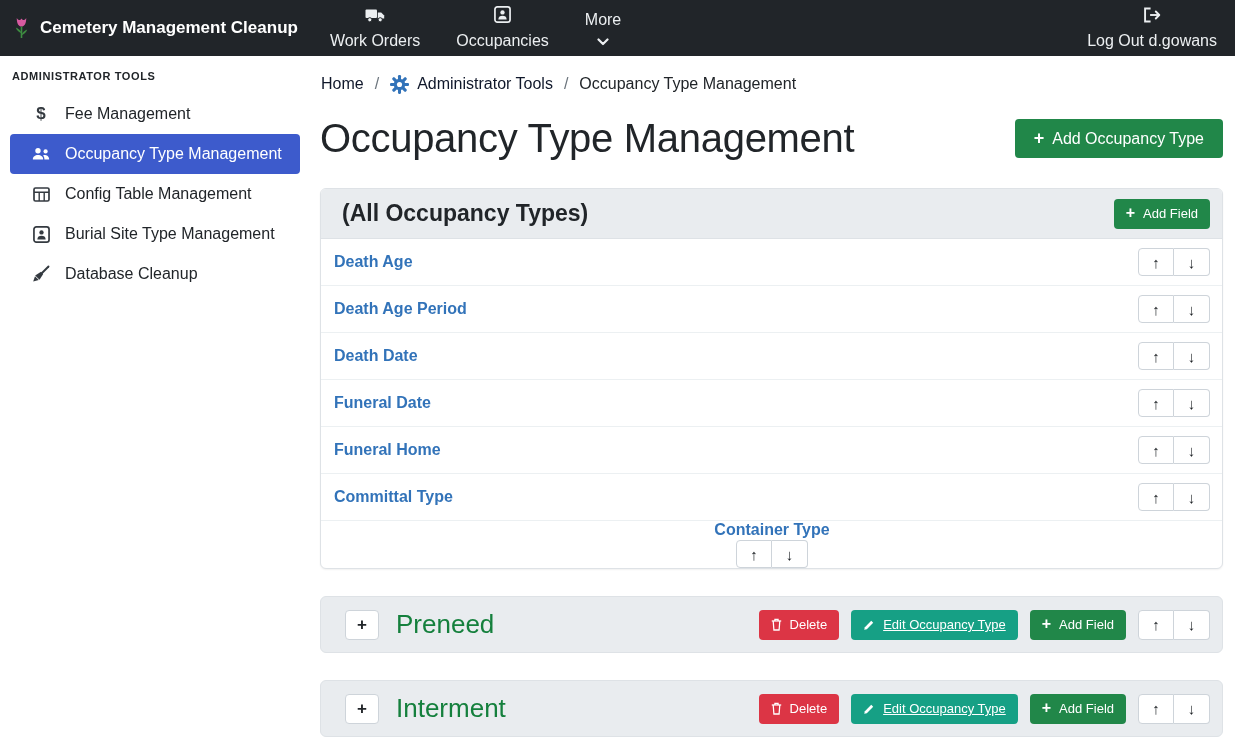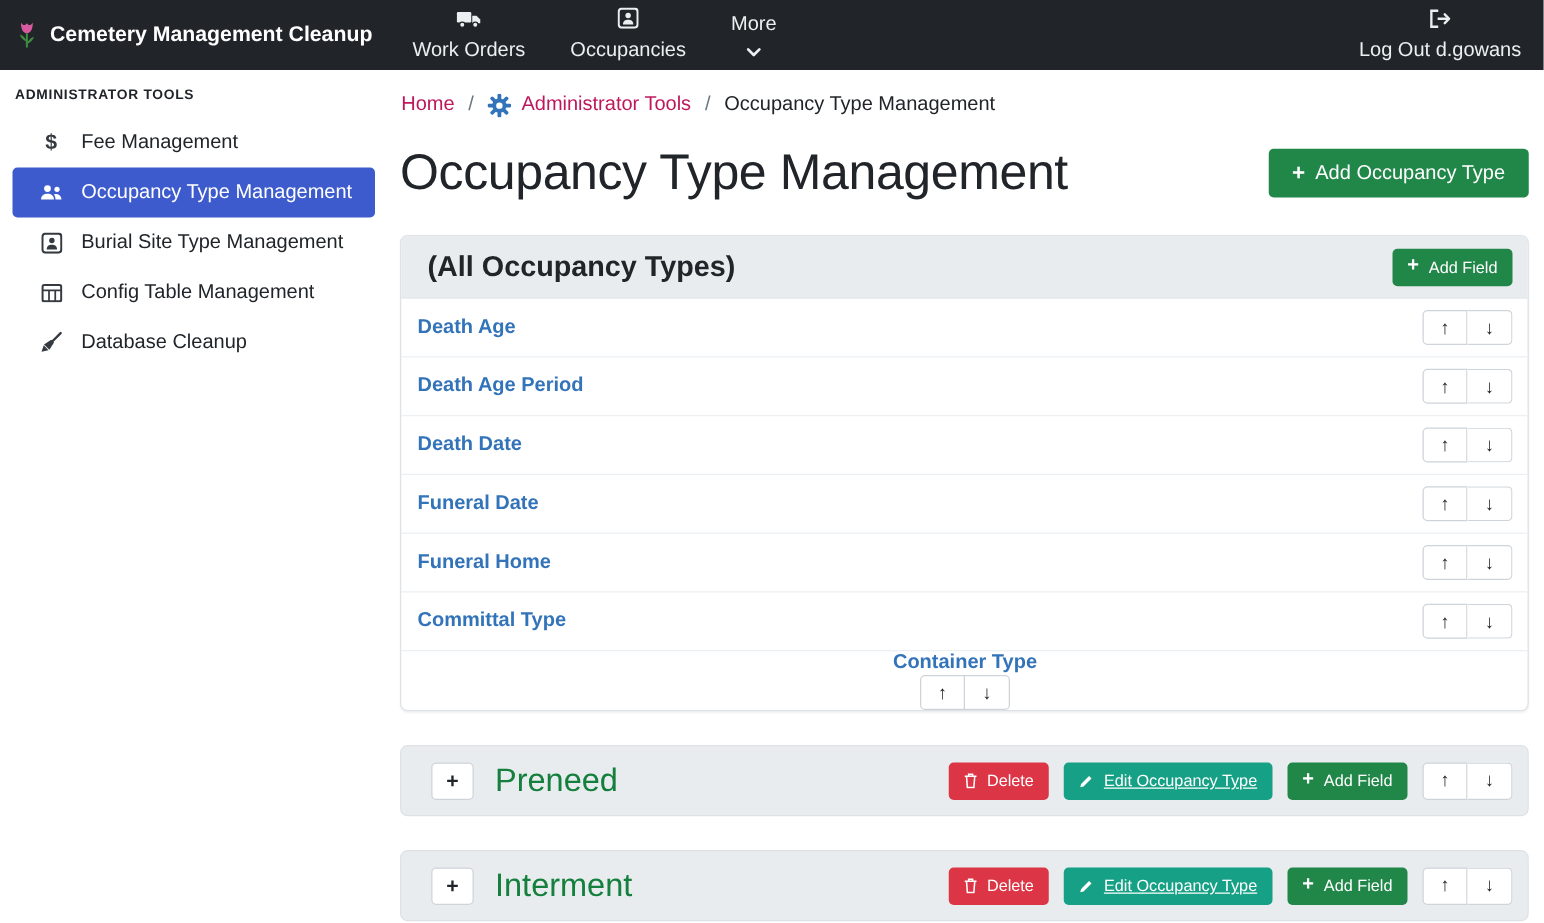--- a/index.html
+++ b/index.html
@@ -38,21 +38,21 @@
     border-radius: 4px; font-size: 16px; color: #212529; cursor: pointer;
   }
   .side-item .sicon { width: 22px; display: flex; justify-content: center; align-items: center; color: #343a40; font-weight: 700; }
   .side-item.active { background: #3d5bcc; color: #fff; }
   .side-item.active .sicon { color: #fff; }
 
   .main { flex: 1; padding: 10px 12px 0 10px; overflow: hidden; }
 
   
   .breadcrumb { display: flex; align-items: center; gap: 11px; font-size: 16px; padding: 6px 0 0 1px; height: 30px; }
-  .crumb-link { color: #be185d; display: flex; align-items: center; gap: 8px; cursor: pointer; }
+  .crumb-link { color: #0f172a; display: flex; align-items: center; gap: 8px; cursor: pointer; }
   .crumb-sep { color: #6c757d; }
   .crumb-current { color: #212529; }
 
   
   .title-row { display: flex; align-items: center; justify-content: space-between; margin: 20px 0 27px; }
   .page-title { font-size: 40px; font-weight: 500; letter-spacing: -0.3px; color: #212529; }
 
   
   .btn {
     display: inline-flex; align-items: center; justify-content: center; gap: 8px;
@@ -189,37 +189,37 @@
           <path d="M1.8 12.6 C1.8 9.4 4.1 7.9 7 7.9 C9.9 7.9 12.2 9.4 12.2 12.6 Z"></path>
           <circle cx="14.6" cy="4.4" r="2.1"></circle>
           <path d="M13.2 8.1 C15.9 8.1 18.2 9.5 18.2 12.6 H13.4 C13.4 10.7 12.9 9.2 12 8.5 C12.4 8.3 12.8 8.1 13.2 8.1 Z"></path>
         </svg>
       </span>
       <span>Occupancy Type Management</span>
     </div>
 
     <div class="side-item">
       <span class="sicon">
+        <svg width="17" height="15" viewBox="0 0 17 15">
+          <rect x="1" y="1" width="15" height="13" rx="1.5" fill="none" stroke="currentColor" stroke-width="1.7"></rect>
+          <path d="M1 5.2 H16 M6.2 5.2 V14 M11.2 5.2 V14" stroke="currentColor" stroke-width="1.4" fill="none"></path>
+        </svg>
+      </span>
+      <span>Config Table Management</span>
+    </div>
+
+    <div class="side-item">
+      <span class="sicon">
         <svg width="17" height="17" viewBox="0 0 18 18">
           <rect x="1" y="1" width="16" height="16" rx="2.5" fill="none" stroke="currentColor" stroke-width="1.8"></rect>
           <circle cx="9" cy="6.8" r="2.3" fill="currentColor"></circle>
           <path d="M4.6 14.4 C4.6 11.4 6.6 10.3 9 10.3 C11.4 10.3 13.4 11.4 13.4 14.4 Z" fill="currentColor"></path>
         </svg>
       </span>
       <span>Burial Site Type Management</span>
-    </div>
-
-    <div class="side-item">
-      <span class="sicon">
-        <svg width="17" height="15" viewBox="0 0 17 15">
-          <rect x="1" y="1" width="15" height="13" rx="1.5" fill="none" stroke="currentColor" stroke-width="1.7"></rect>
-          <path d="M1 5.2 H16 M6.2 5.2 V14 M11.2 5.2 V14" stroke="currentColor" stroke-width="1.4" fill="none"></path>
-        </svg>
-      </span>
-      <span>Config Table Management</span>
     </div>
 
     <div class="side-item">
       <span class="sicon">
         <svg width="18" height="18" viewBox="0 0 18 18">
           <path d="M16.5 1.5 L10 8" stroke="currentColor" stroke-width="1.9" stroke-linecap="round"></path>
           <path d="M9 6.8 L11.2 9 L7.5 14.8 L3.2 10.5 Z" fill="currentColor"></path>
           <path d="M3 11.2 L1.2 16.4 L6.8 15.1 Z" fill="currentColor"></path>
         </svg>
       </span>

